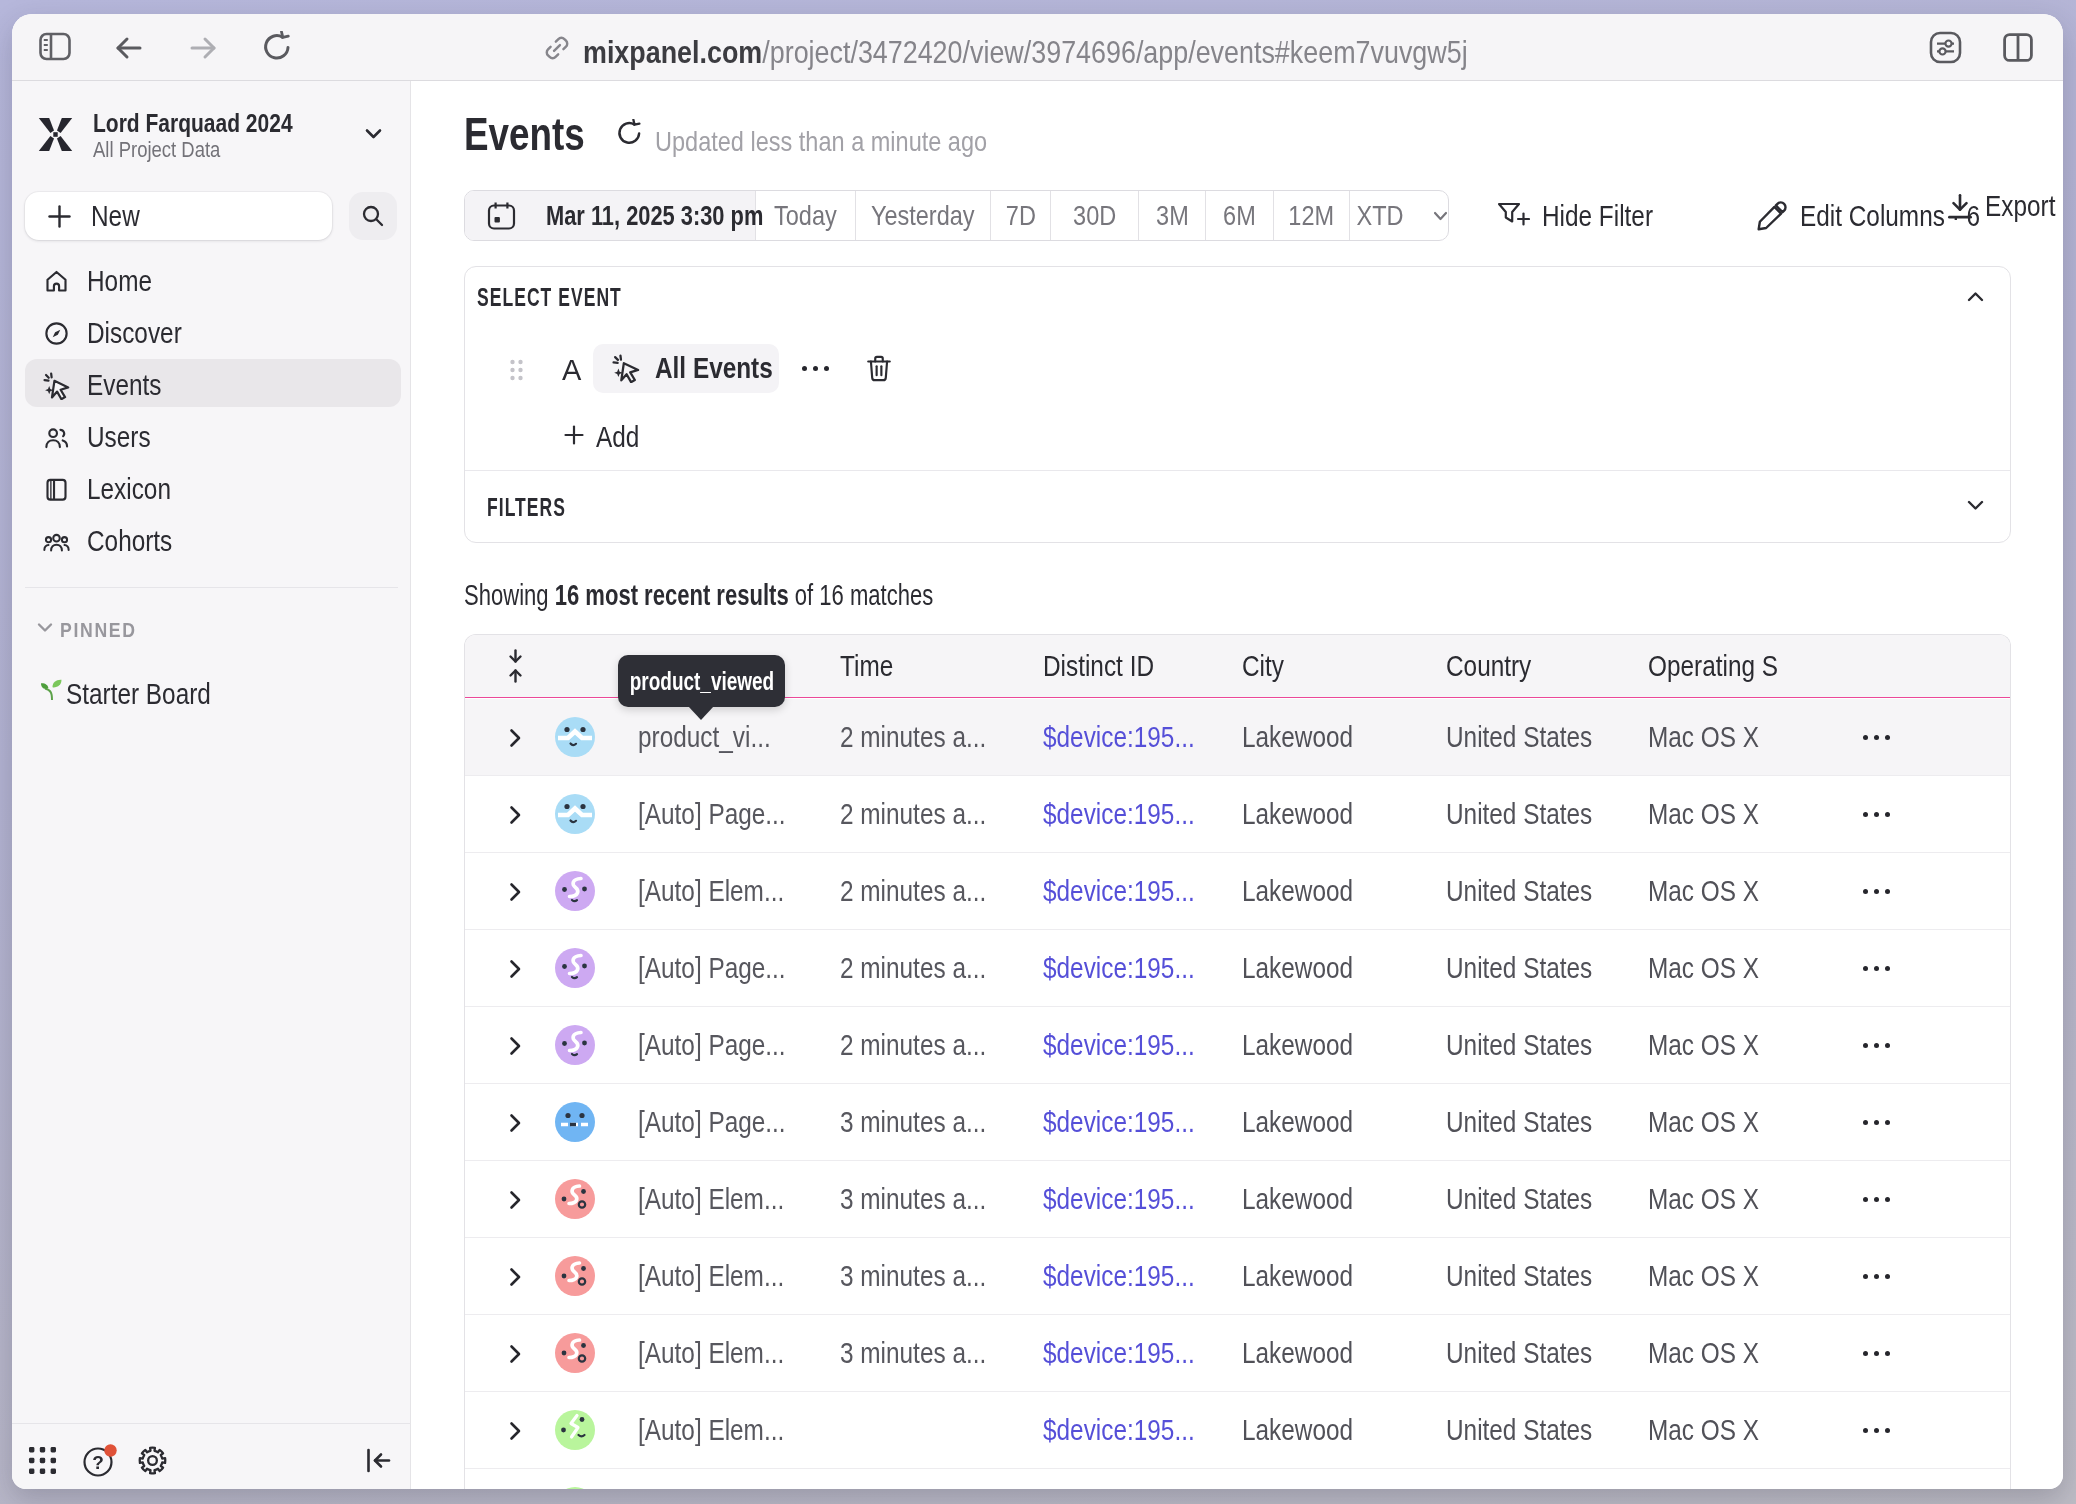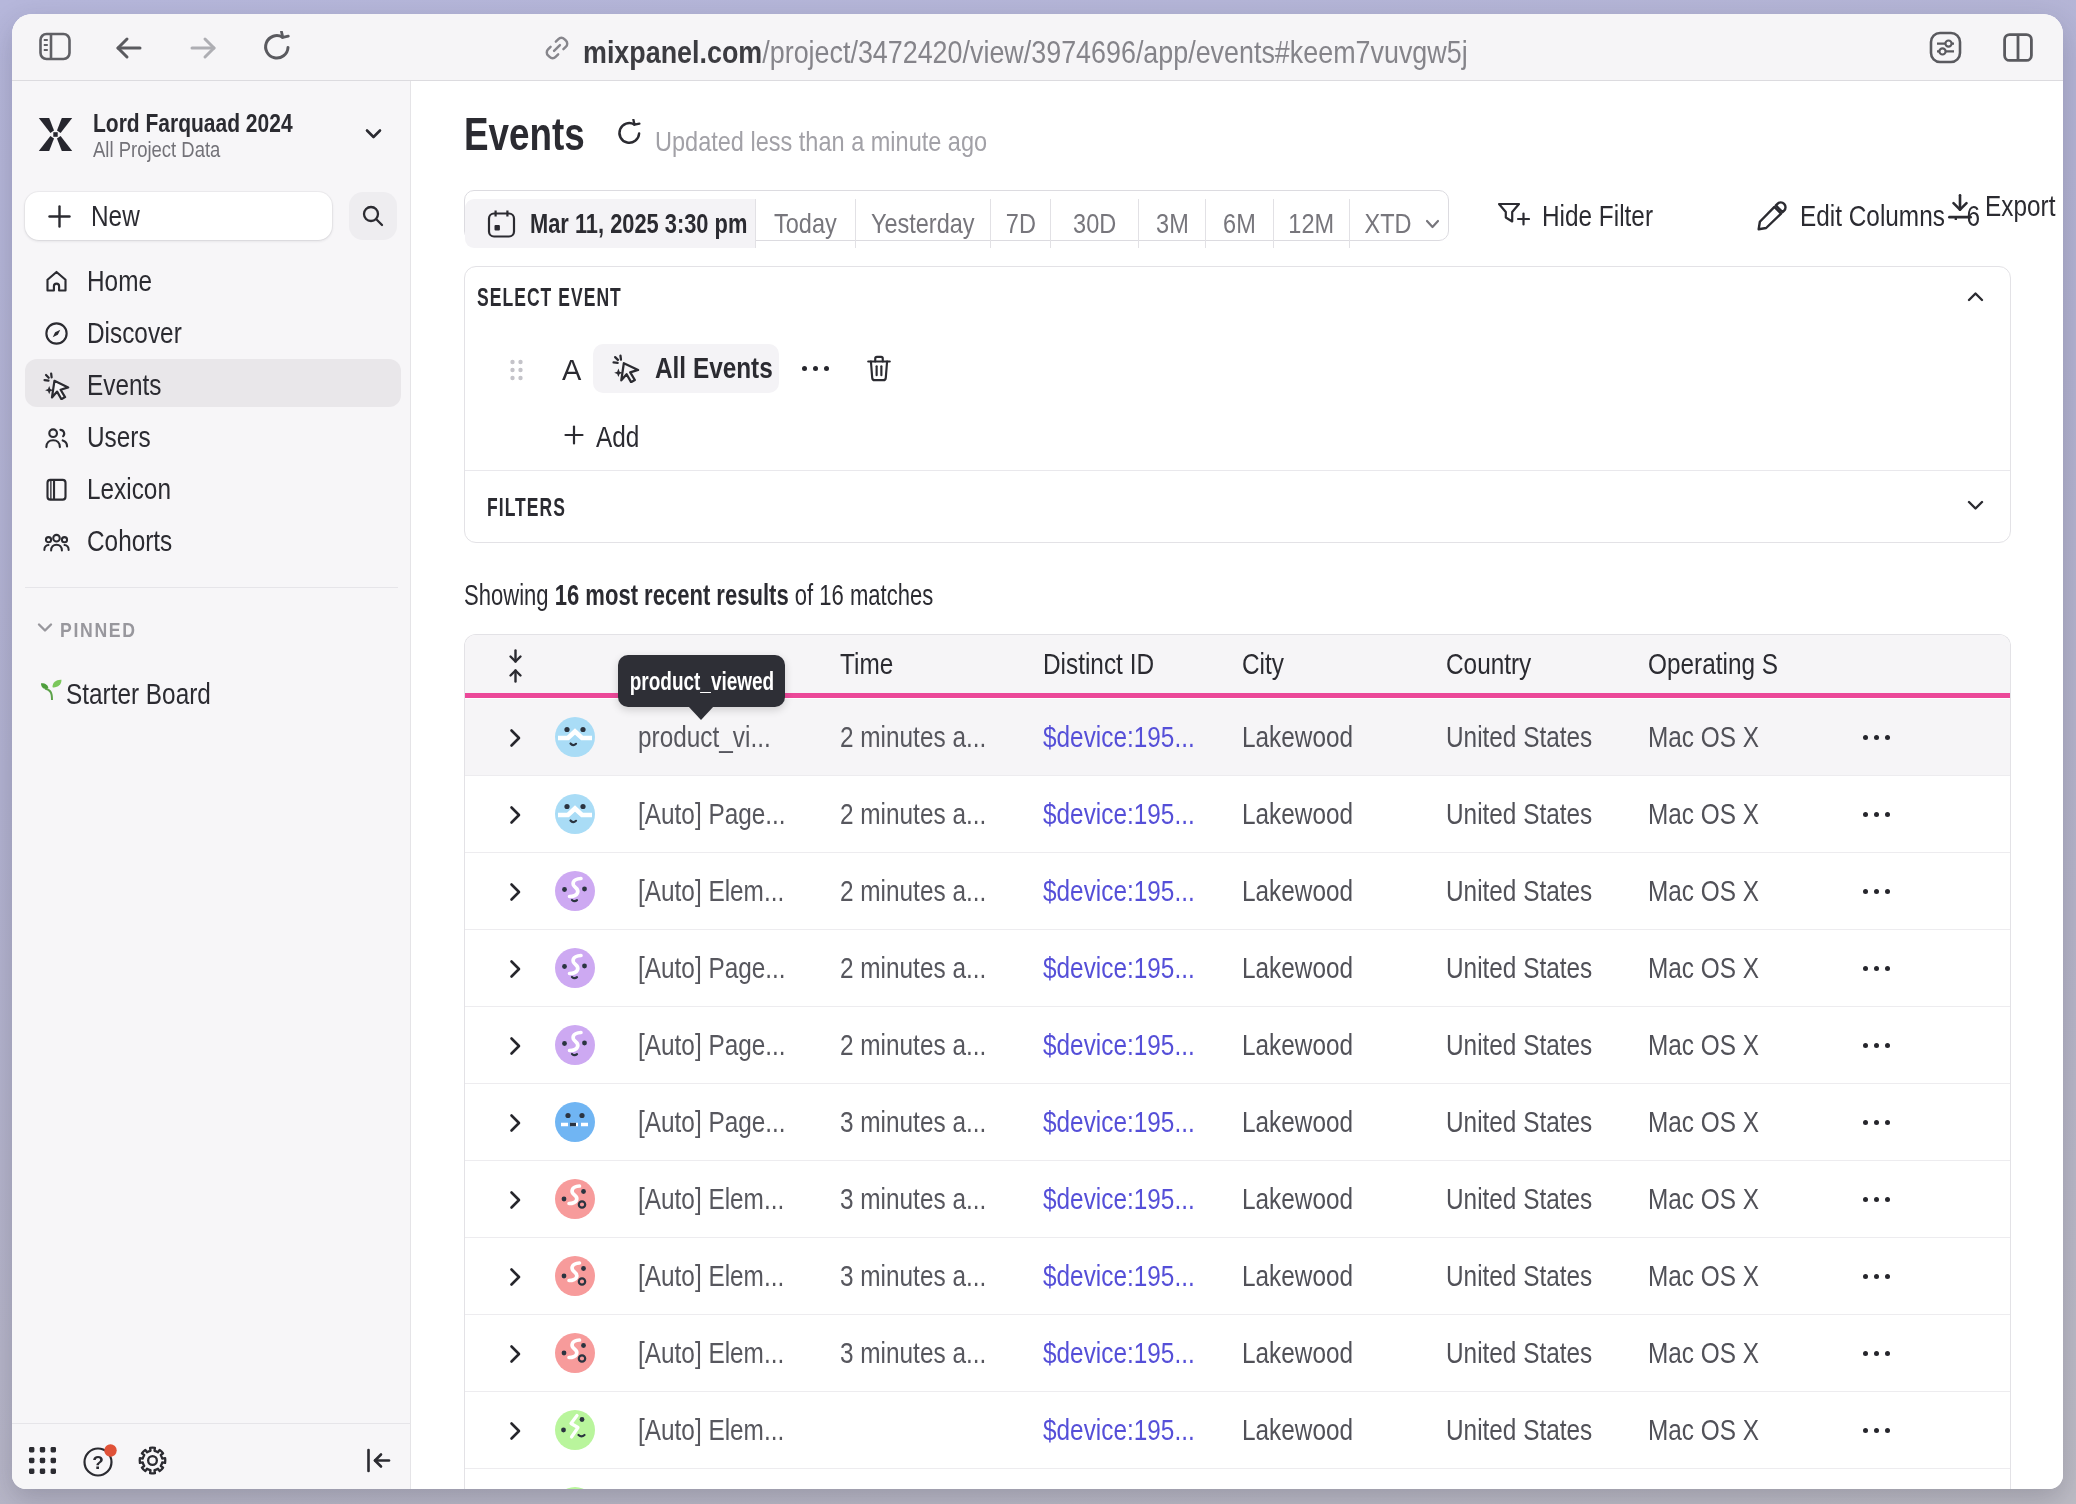--- a/index.html
+++ b/index.html
@@ -23,22 +23,22 @@
   background:#f7f6f8; border-right:1px solid #e5e4e7;
 }
 #main { position:absolute; left:399px; top:67px; width:1652px; height:1408px; background:#fff; }
 .ic { position:absolute; }
 svg { display:block; }
 .navtxt { font-size:29px; color:#2b2b31; }
 .tx { display:inline-block; transform:scaleX(.84); transform-origin:0 50%; white-space:nowrap; }
 .txc { display:inline-block; transform:scaleX(.84); transform-origin:50% 50%; white-space:nowrap; }
 .url-dark { color:#3c3c41; font-weight:bold; }
 .url-gray { color:#85848a; }
-.seg { position:absolute; top:8px; height:49px; display:flex; align-items:center; justify-content:center;
-  font-size:28px; color:#77767c; border-right:1px solid #e2e1e5; white-space:nowrap; }
+.seg { position:absolute; top:0; height:49px; display:flex; align-items:center; justify-content:center;
+  font-size:28px; color:#77767c; border-right:1px solid #e2e1e5; white-space:nowrap;gap:16px; }
 .hdrbtn { position:absolute; display:flex; align-items:center; font-size:29px; color:#2b2b31; font-weight:500; white-space:nowrap; }
 .cardlabel { font-size:25px; font-weight:bold; letter-spacing:1.5px; color:#2b2b31; }
 .cell { position:absolute; top:0; height:100%; display:flex; align-items:center; font-size:29px; color:#57575e; white-space:nowrap; }
 .hcell { position:absolute; top:0; height:100%; display:flex; align-items:center; font-size:29px; color:#2b2b31; font-weight:500; white-space:nowrap; }
 .row { position:relative; width:100%; height:77px; border-bottom:1px solid #edecef; background:#fff; }
 .dots3 { display:flex; gap:6px; align-items:center; }
 .dots3 i { width:5px; height:5px; border-radius:50%; background:#26262c; }
 </style>
 </head>
 <body>
@@ -312,21 +312,21 @@
       <div class="abs" style="left:0;top:203px;width:1545px;height:1px;background:#e9e8ec"></div>
       <div class="abs cardlabel" style="left:22px;top:226px"><span class="tx" style="transform:scaleX(.7)">FILTERS</span></div>
       <svg class="ic" style="left:1502px;top:233px" width="17" height="11" viewBox="0 0 17 11" fill="none" stroke="#2b2b31" stroke-width="2.4" stroke-linecap="round" stroke-linejoin="round">
           <polyline points="2,2 8.5,8.5 15,2"></polyline>
         </svg>
     </div>
 
     <div class="abs tx" style="left:53px;top:498px;font-size:29px;color:#2b2b31;transform:scaleX(.76)">Showing <b>16 most recent results</b> of 16 matches</div>
 
     <div id="table" class="abs" style="left:53px;top:553px;width:1547px;height:856px;border:1px solid #e3e2e6;border-radius:12px 12px 0 0;border-bottom:none;background:#fff;overflow:hidden">
-      <div class="abs" style="left:0;top:0;width:100%;height:63px;background:#f6f5f7;border-bottom:5px solid #ec4899">
+      <div class="abs" style="left:0;top:0;width:100%;height:63px;background:#f6f5f7;border-bottom:1px solid #ec4899">
         <svg class="ic" style="left:42px;top:14px" width="17" height="34" viewBox="0 0 17 34" fill="none" stroke="#2b2b31" stroke-width="2.4" stroke-linecap="round" stroke-linejoin="round">
           <line x1="8.5" y1="1.5" x2="8.5" y2="12.5"></line>
             <polyline points="3.5,7.5 8.5,12.5 13.5,7.5"></polyline>
           <line x1="8.5" y1="32.5" x2="8.5" y2="21.5"></line>
             <polyline points="3.5,26.5 8.5,21.5 13.5,26.5"></polyline>
         </svg>
         <div class="hcell" style="left:375px">
             <span class="tx">Time</span>
           </div>
         <div class="hcell" style="left:578px">

